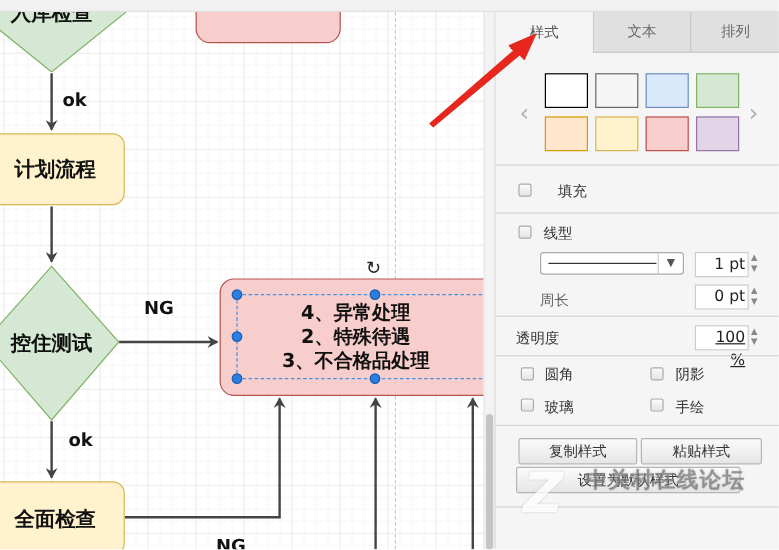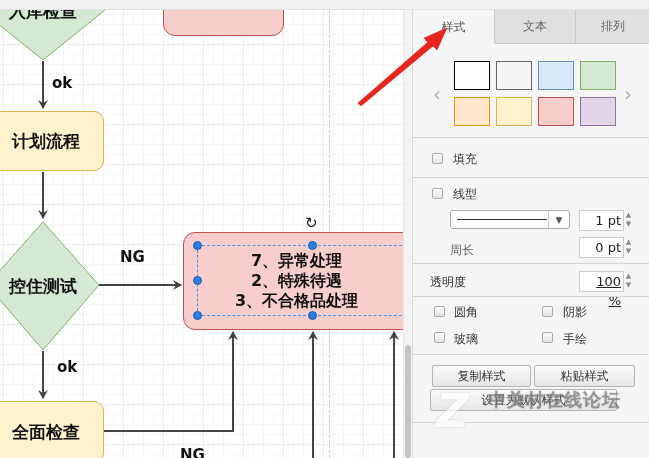--- a/index.html
+++ b/index.html
@@ -120,21 +120,21 @@
       </svg>
     <div class="diamond-label" style="padding-left:6px;">控住测试</div>
   </div>
 
   <div class="node rect-yellow" style="left:-12px; top:391px; width:116px; height:62px;">
     <span>全面检查</span>
   </div>
 
   <div class="node rect-red" style="left:183px; top:222px; width:232px; height:98px; flex-direction:column; justify-content:center; align-items:flex-start; padding-left:50px;">
     <div style="width:125px; text-align:center;">
-      <div>7、异常处理</div>
+      <div>4、异常处理</div>
       <div>2、特殊待遇</div>
       <div>3、不合格品处理</div>
     </div>
   </div>
 
   <div class="sel-box" style="left:197px; top:235px; width:220px; height:71px;"></div>
   <div class="handle" style="left:193px; top:231px;"></div>
   <div class="handle" style="left:308px; top:231px;"></div>
   <div class="handle" style="left:193px; top:266px;"></div>
   <div class="handle" style="left:193px; top:301px;"></div>
@@ -167,21 +167,21 @@
     <div class="swatch" style="left:41px; top:37px; background:#ffe6cc; border-color:#d79b00;"></div>
     <div class="swatch" style="left:83px; top:37px; background:#fff2cc; border-color:#d6b656;"></div>
     <div class="swatch" style="left:125px; top:37px; background:#f8cecc; border-color:#b85450;"></div>
     <div class="swatch" style="left:167px; top:37px; background:#e1d5e7; border-color:#9673a6;"></div>
     <div class="arrow" style="left:211px;">›</div>
   </div>
 
   <div class="divider" style="top:127px;"></div>
 
   <div class="chk" style="left:19px; top:143px;"></div>
-  <div class="lbl" style="left:40px; top:141px;">填充</div>
+  <div class="lbl" style="left:52px; top:141px;">填充</div>
 
   <div class="divider" style="top:167px;"></div>
 
   <div class="chk" style="left:19px; top:178px;"></div>
   <div class="lbl" style="left:40px; top:176px;">线型</div>
 
   <div class="line-select">
     <div class="line"></div>
     <div class="dd">▼</div>
   </div>

